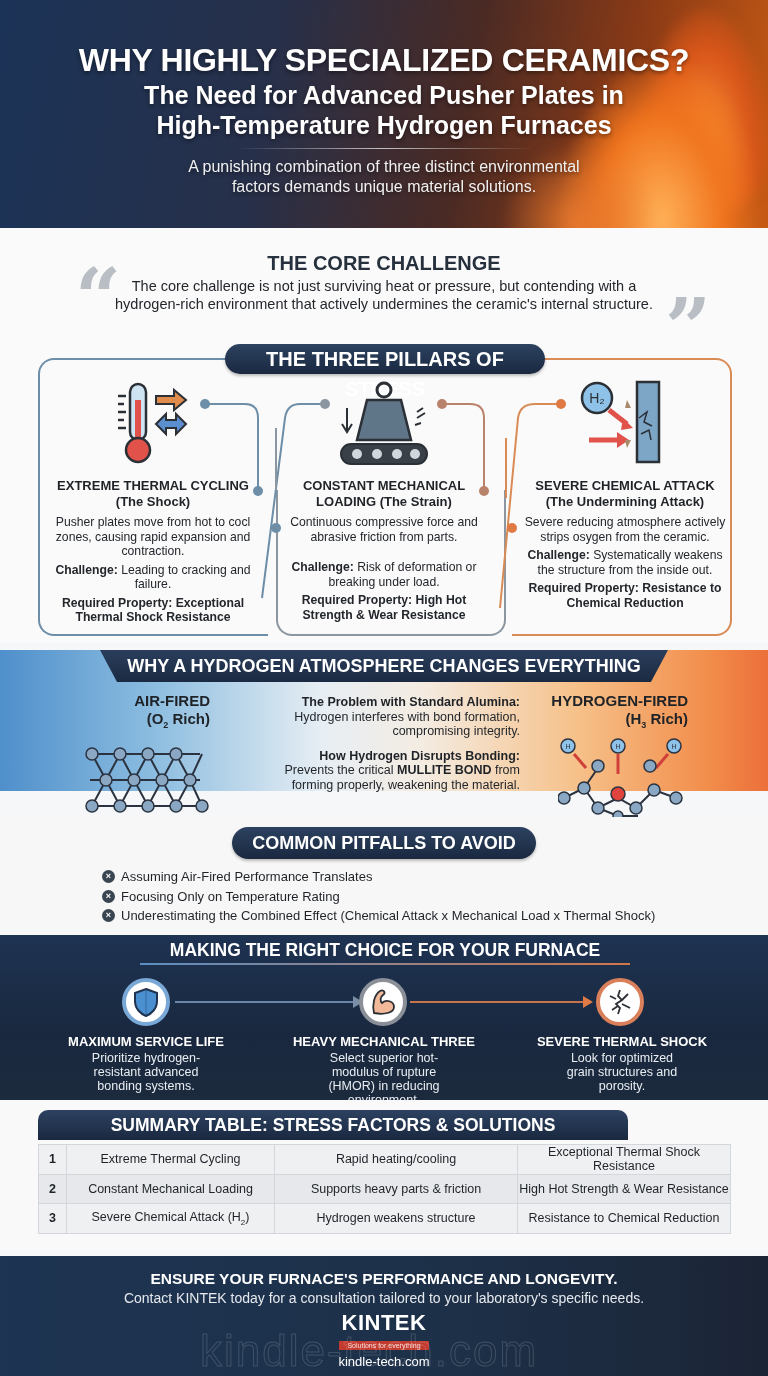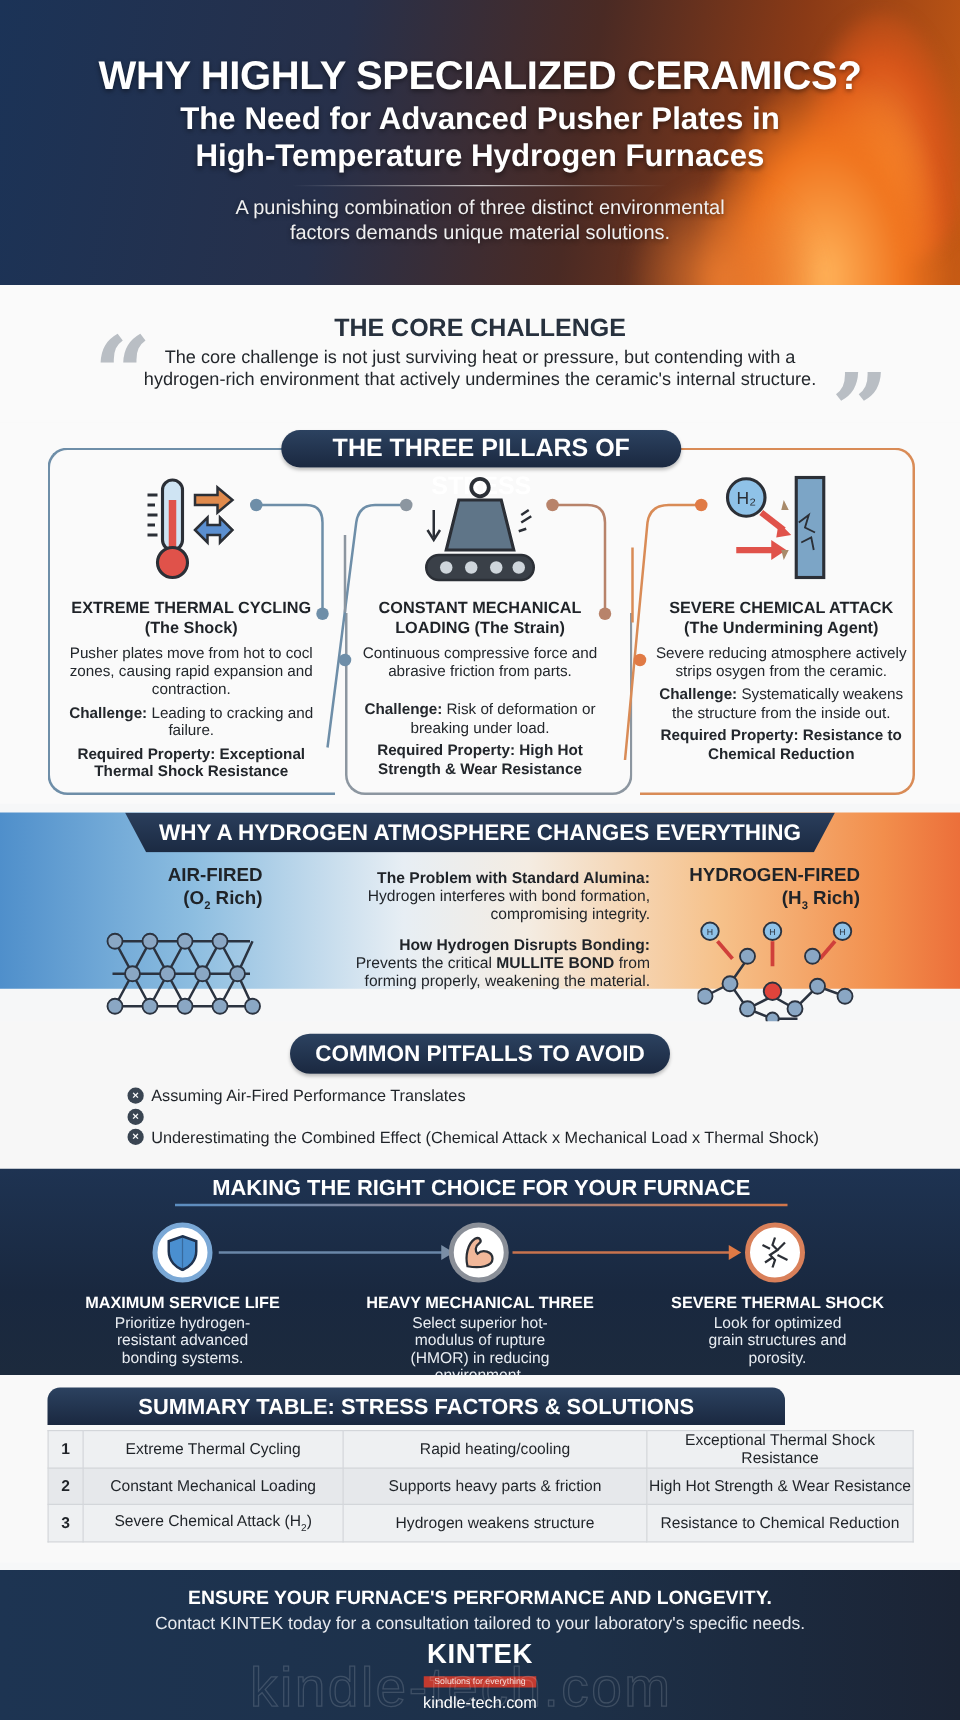--- a/index.html
+++ b/index.html
@@ -197,21 +197,21 @@
           <text x="22" y="25" font-family="Liberation Sans, sans-serif" font-size="14" text-anchor="middle" fill="#2b2f36">H₂</text>
           <rect x="62" y="4" width="22" height="80" fill="#7ca5c6" stroke="#2b2f36" stroke-width="2.5"></rect>
           <path d="M64 40 l8 -6 l-3 10 l8 4 M66 56 l8 -4 l2 10" fill="none" stroke="#2b2f36" stroke-width="1.5"></path>
           <path d="M34 32 L52 46" stroke="#e0524a" stroke-width="5"></path>
           <path d="M48 40 L58 50 L46 52 Z" fill="#e0524a"></path>
           <path d="M14 62 H44" stroke="#e0524a" stroke-width="5"></path>
           <path d="M42 54 L54 62 L42 70 Z" fill="#e0524a"></path>
           <path d="M52 22 l4 8 l-6 0 z M52 70 l4 -8 l-6 0 z" fill="#a88a6a"></path>
         </svg>
       </div>
-      <h4><span>SEVERE CHEMICAL ATTACK</span><br><span>(The Undermining Agent)</span></h4>
+      <h4><span>SEVERE CHEMICAL ATTACK</span><br><span>(The Undermining Attack)</span></h4>
       <div class="desc">Severe reducing atmosphere actively strips osygen from the ceramic.</div>
       <div class="ch"><b>Challenge:</b><span> Systematically weakens the structure from the inside out.</span></div>
       <div><b>Required Property: Resistance to Chemical Reduction</b></div>
     </div>
   </section>
 
   <section class="hydro">
     <div class="hydro-tab">WHY A HYDROGEN ATMOSPHERE CHANGES EVERYTHING</div>
 
     <div class="hcol" style="left:70px;top:42px;width:140px">
@@ -283,20 +283,21 @@
 
   <section class="pitfalls">
     <div class="pill" style="left:232px;top:10px;width:304px;height:32px;font-size:18px;line-height:32px">COMMON PITFALLS TO AVOID</div>
     <div class="pit-list">
       <div class="pit-item">
           <span class="xicon">×</span>
           <span>Assuming Air-Fired Performance Translates</span>
         </div>
       <div class="pit-item">
           <span class="xicon">×</span>
+          <span>Focusing Only on Temperature Rating</span>
         </div>
       <div class="pit-item">
           <span class="xicon">×</span>
           <span>Underestimating the Combined Effect (Chemical Attack x Mechanical Load x Thermal Shock)</span>
         </div>
     </div>
   </section>
 
   <section class="choice">
     <div class="choice-tab">MAKING THE RIGHT CHOICE FOR YOUR FURNACE</div>

